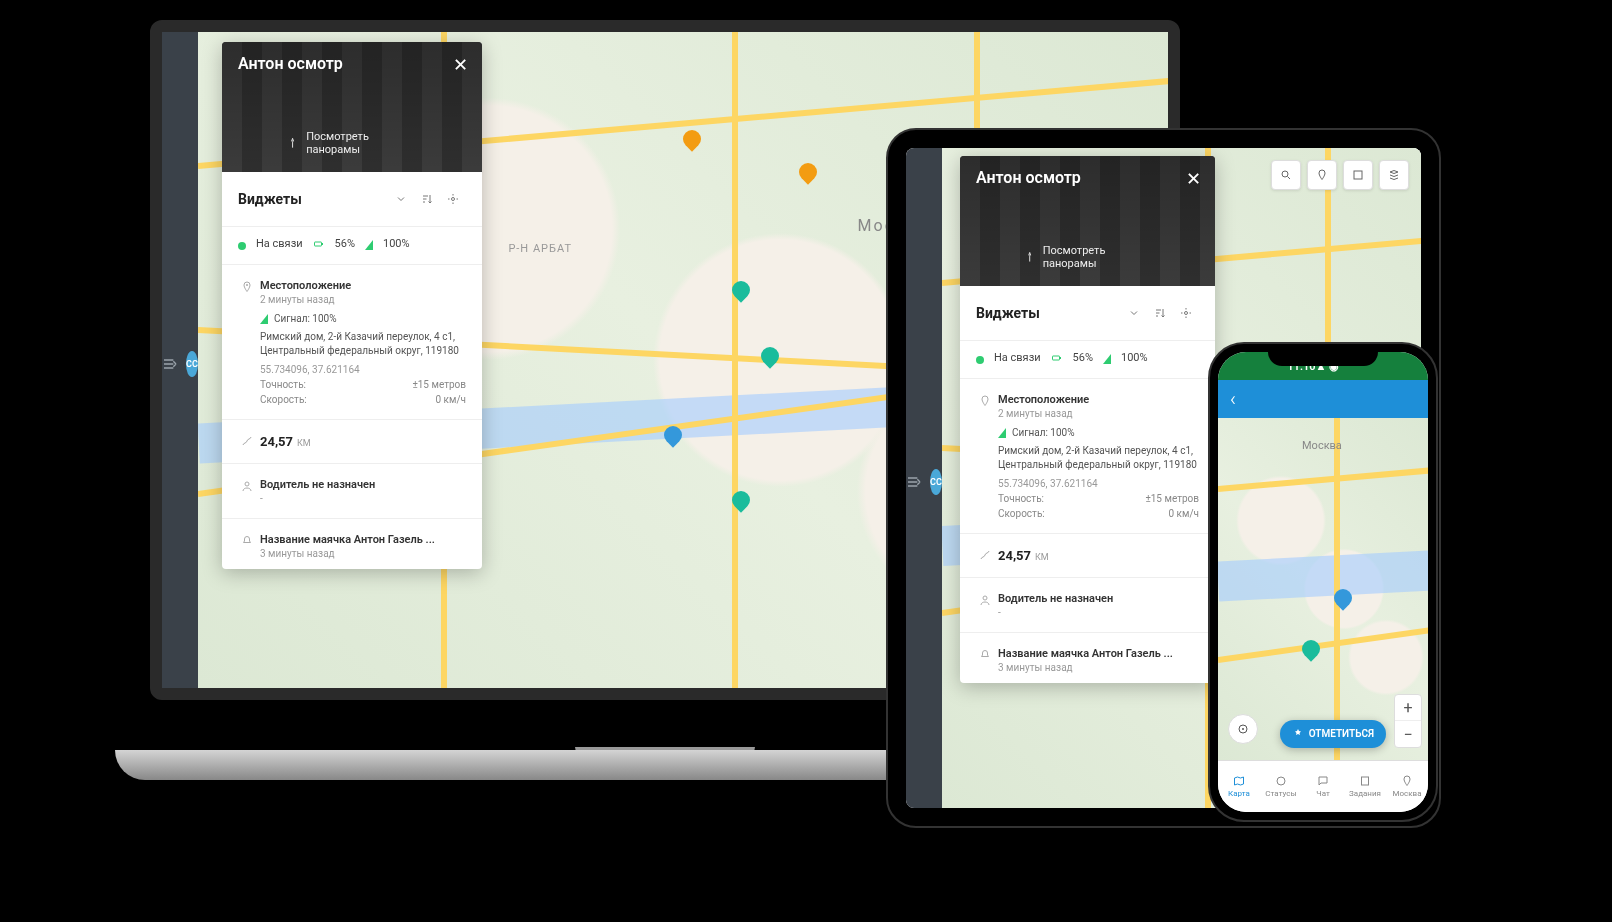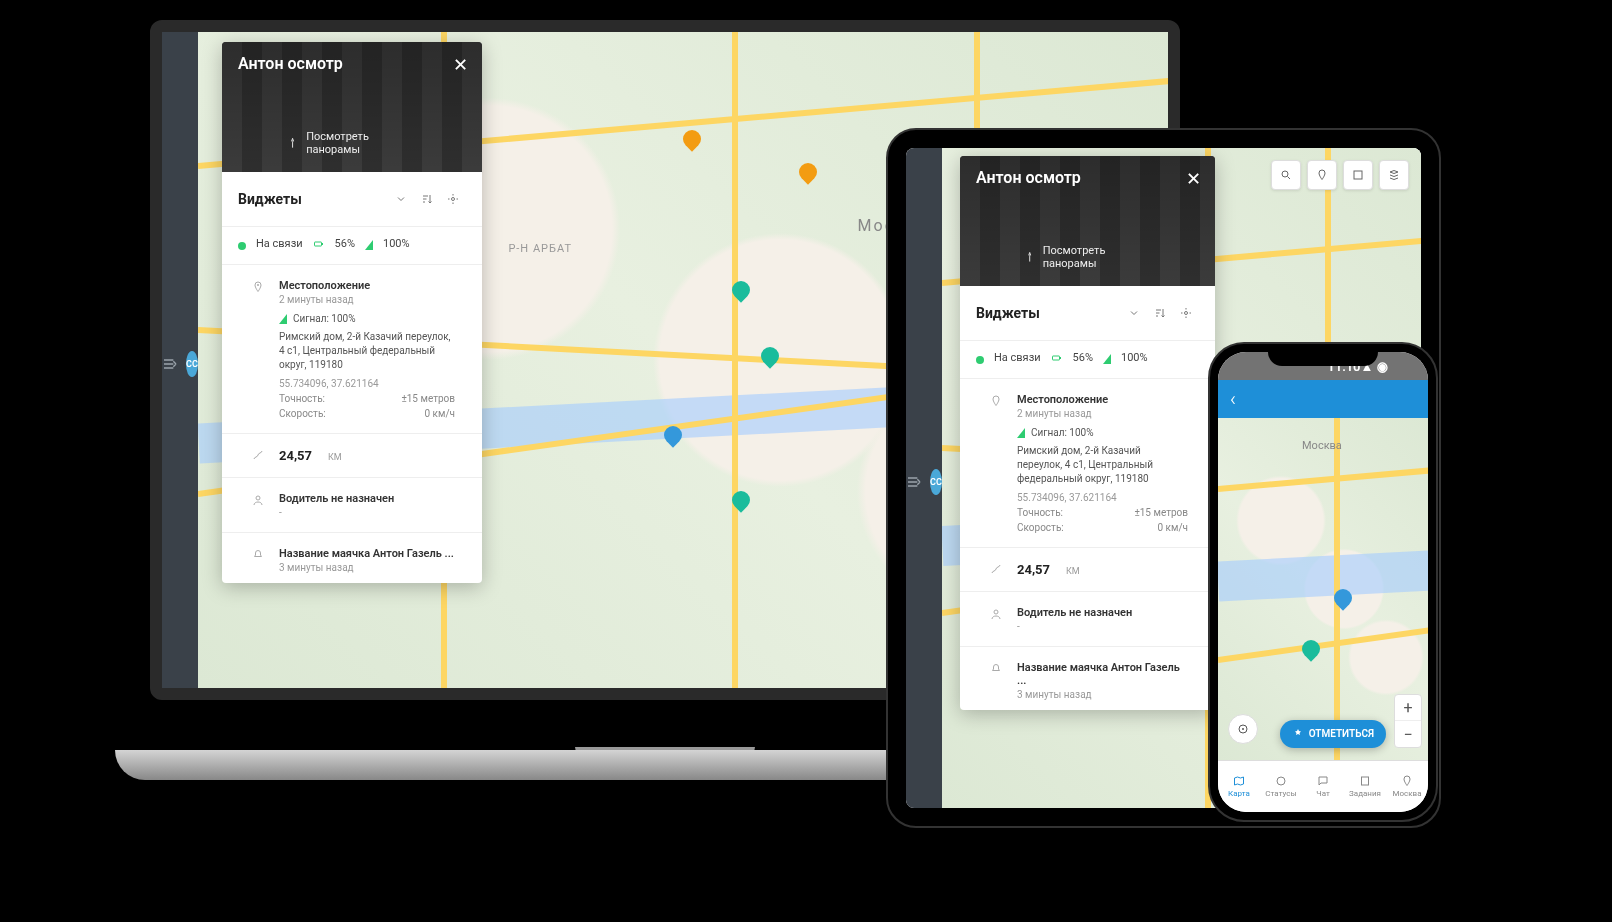--- a/index.html
+++ b/index.html
@@ -57,37 +57,37 @@
 .panel-title{position:relative;font-size:16px;font-weight:600;z-index:2}
 .panel-close{position:absolute;top:12px;right:14px;color:#fff;font-size:18px;cursor:pointer;z-index:3}
 .panel-pano{position:absolute;bottom:16px;left:50%;transform:translateX(-50%);display:flex;align-items:center;gap:8px;color:#eee;font-size:11px;z-index:2}
 .panel-body{padding:0}
 .panel-section-head{display:flex;align-items:center;padding:14px 16px;border-bottom:1px solid #eee}
 .panel-section-title{font-weight:700;font-size:14px;flex:1;color:#222}
 .panel-icon-btn{width:26px;height:26px;display:flex;align-items:center;justify-content:center;color:#777;cursor:pointer}
 .panel-status{display:flex;align-items:flex-end;gap:10px;padding:10px 16px;font-size:11px;color:#444}
 .dot-green{width:8px;height:8px;background:#2ecc71;border-radius:50%}
 .tri-green{width:0;height:0;border-left:8px solid transparent;border-bottom:10px solid #2ecc71;display:inline-block}
-.panel-row{display:flex;gap:12px;padding:10px 27px;font-size:11px;color:#333}
+.panel-row{display:flex;gap:4px;padding:10px 16px;font-size:11px;color:#333}
 .panel-row-icon{width:18px;color:#aaa;display:flex;justify-content:center;padding-top:2px}
 .panel-row-body{flex:1}
 .panel-row-label{font-weight:600;font-size:11px;color:#333}
 .panel-row-sub{color:#999;font-size:10px;margin-top:2px}
 .panel-row-text{color:#555;font-size:10px;margin-top:6px;line-height:1.4}
 .panel-kv{display:flex;justify-content:space-between;font-size:10px;color:#888;margin-top:4px}
 .panel-big{font-weight:700;font-size:13px;color:#222}
-.panel-unit{font-size:9px;color:#999;margin-left:16px}
+.panel-unit{font-size:9px;color:#999;margin-left:4px}
 .divider{height:1px;background:#eee;margin:4px 0}
 
 
 .map-tools{position:absolute;top:12px;right:12px;display:flex;gap:6px}
 .map-tool{width:30px;height:30px;background:#fff;border:1px solid #ddd;border-radius:4px;display:flex;align-items:center;justify-content:center;color:#666;cursor:pointer;box-shadow:0 1px 3px rgba(0,0,0,0.1)}
 
 
-.phone-statusbar{height:28px;background:#737373;display:flex;align-items:center;justify-content:flex-end;padding:0 40px 0 20px;color:#fff;font-size:13px;font-weight:600}
+.phone-statusbar{height:28px;background:#15803d;display:flex;align-items:center;justify-content:center;padding:0 40px 0 20px;color:#fff;font-size:11px;font-weight:600}
 .phone-topbar{height:38px;background:#1e8fd8;display:flex;align-items:center;padding:0 12px;color:#fff}
 .phone-map{flex:1;position:relative;background:#eef3ec;overflow:hidden}
 .phone-bottombar{height:52px;background:#fff;border-top:1px solid #ddd;display:flex}
 .phone-tab{flex:1;display:flex;flex-direction:column;align-items:center;justify-content:center;gap:2px;font-size:8px;color:#888}
 .phone-tab.active{color:#1e8fd8}
 .phone-checkin{position:absolute;bottom:12px;right:42px;background:#1e8fd8;color:#fff;padding:8px 12px;border-radius:18px;font-size:10px;font-weight:600;display:flex;align-items:flex-start;gap:5px;box-shadow:0 2px 8px rgba(0,0,0,0.25)}
 .phone-zoom{position:absolute;bottom:12px;right:6px;width:28px;background:#fff;border:1px solid #ddd;border-radius:4px;overflow:hidden}
 .phone-zoom div{height:26px;display:flex;align-items:center;justify-content:center;color:#555;border-bottom:1px solid #eee;cursor:pointer}
 .phone-zoom div:last-child{border:0}
 .phone-locate{position:absolute;bottom:16px;left:10px;width:30px;height:30px;background:#fff;border:1px solid #ddd;border-radius:50%;display:flex;align-items:center;justify-content:center;color:#555}

